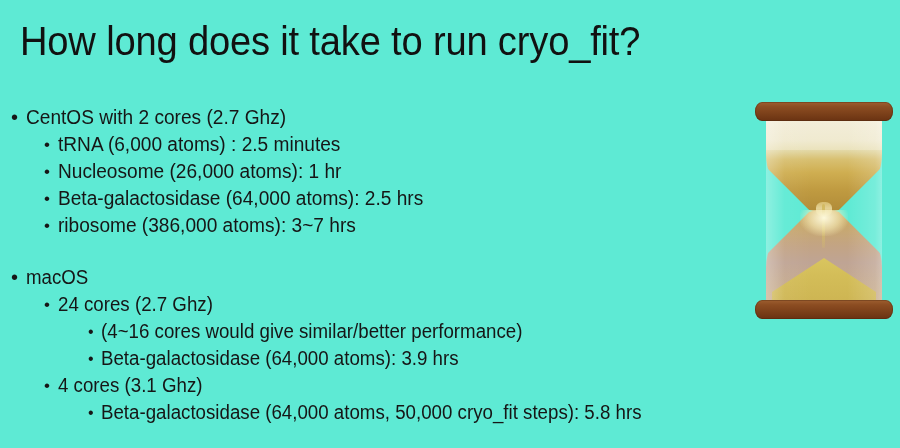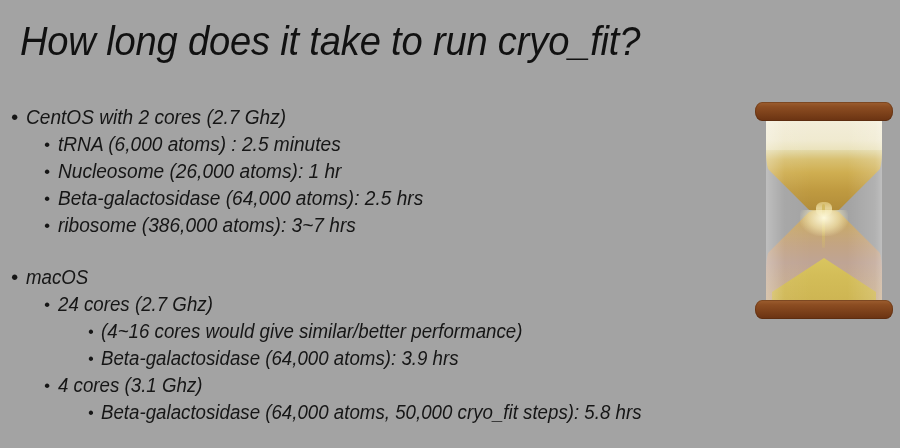--- a/index.html
+++ b/index.html
@@ -221,21 +221,21 @@
         rgba(255,255,255,0) 40%,
         rgba(255,255,255,0) 70%,
         rgba(255,255,255,0.16) 94%,
         rgba(255,255,255,0.30) 100%);
     pointer-events: none;
   }
 </style>
 </head>
 <body>
 
-<div class="slide" style="background: #a3a3a3; font-style: italic;">
+<div class="slide" style="background: #5eead4;">
 
   <div class="slide-title">How long does it take to run cryo_fit?</div>
 
   <div class="body-list">
 
     <div class="group group-centos">
       <div class="line lvl1" style="color: rgb(22, 22, 22);">
         <span class="bullet" style="color: rgb(22, 22, 22);">•</span>
         <span class="txt">CentOS with 2 cores (2.7 Ghz)</span>
       </div>

